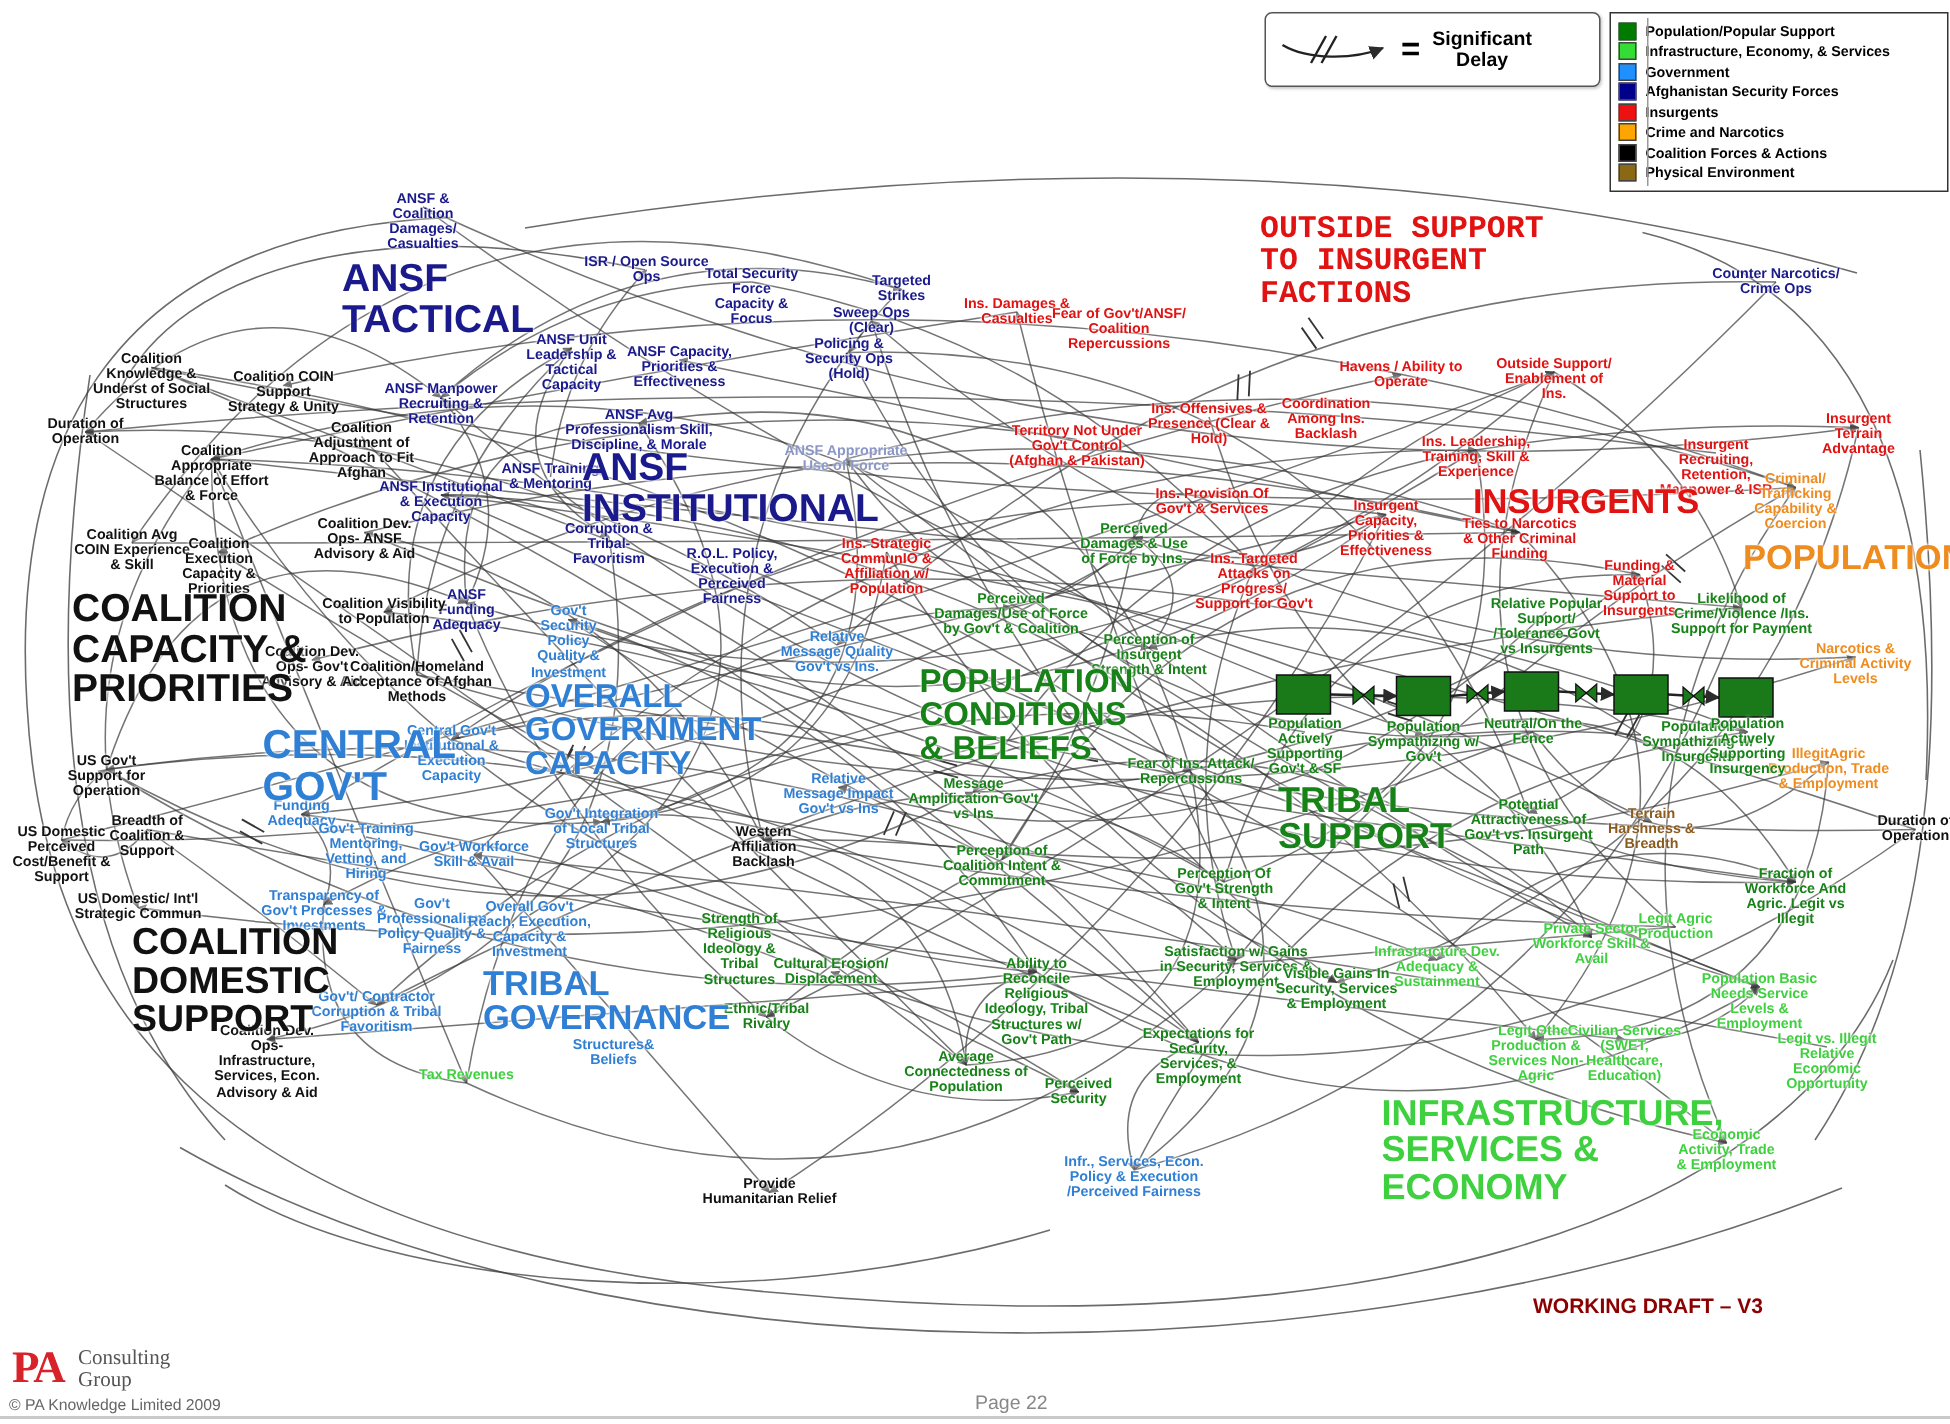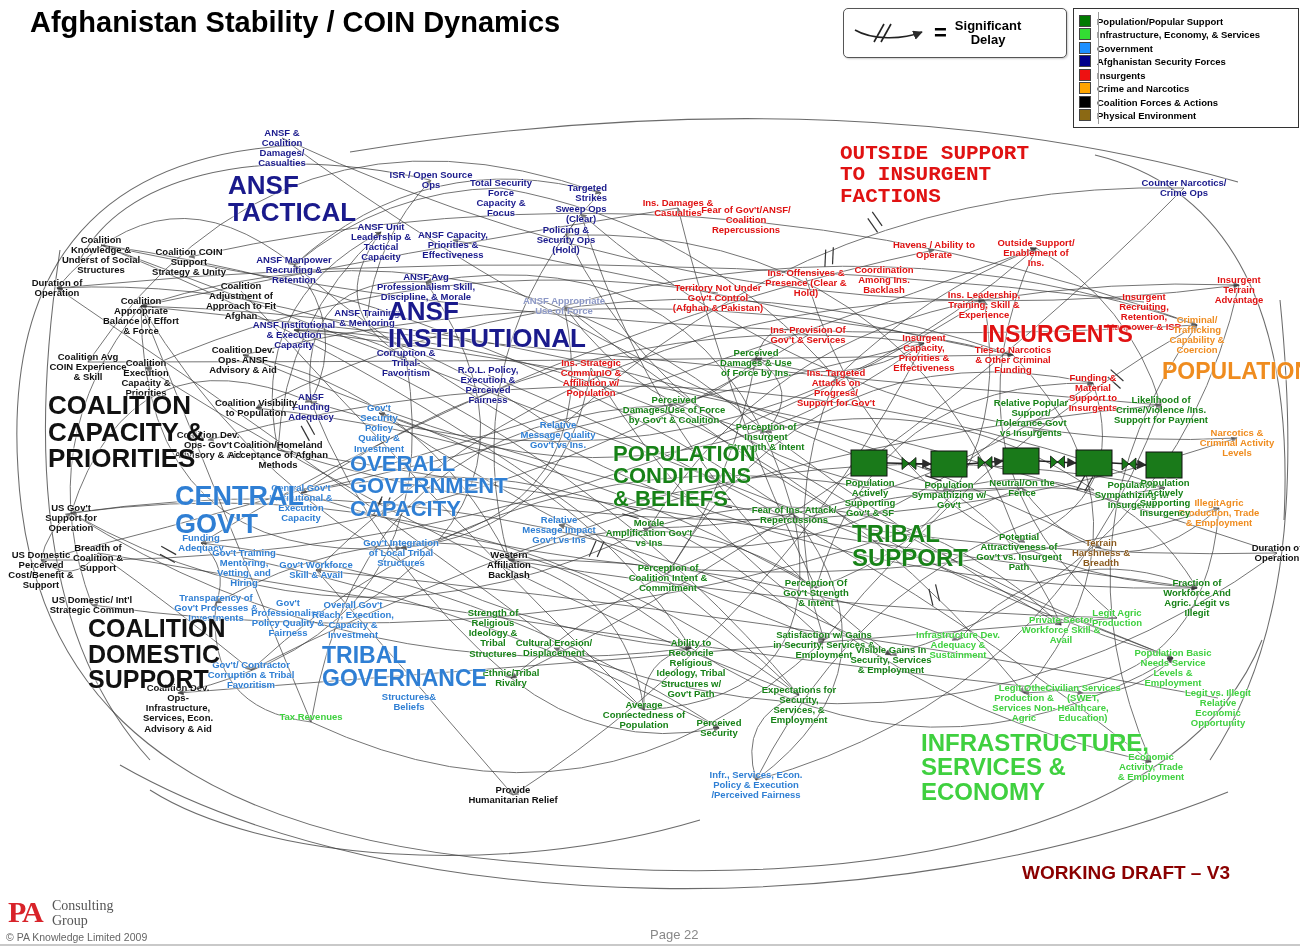--- a/index.html
+++ b/index.html
@@ -19,21 +19,21 @@
              border-radius:5px;background:#fff;z-index:5;display:flex;align-items:center;padding:0 8px;
              box-shadow:1px 1px 2px #ccc;}
   #delay-eq{font-size:22px;font-weight:bold;color:#000;margin:0 8px 0 4px;}
   #delay-label{font-size:13px;font-weight:bold;color:#000;line-height:1.05;white-space:pre-line;text-align:center;}
   #legend{position:absolute;left:1073px;top:8px;width:214px;border:1px solid #333;background:#fff;
           z-index:5;padding:4px 5px;}
   .legend-row{display:flex;align-items:flex-end;gap:6px;margin:1.5px 0;}
   .legend-swatch{width:10px;height:10px;border:1px solid #444;flex:0 0 auto;}
   .legend-label{font-size:9.5px;font-weight:bold;color:#000;white-space:nowrap;}
   #legend-divider{position:absolute;left:24px;top:3px;bottom:3px;width:1px;background:#999;}
-  #draft{position:absolute;left:1022px;top:862px;font-size:19px;font-weight:bold;z-index:5;}
+  #draft{position:absolute;left:1022px;top:862px;font-size:14px;font-weight:bold;z-index:5;}
   #footer{position:absolute;left:0;top:893px;width:1300px;height:56px;z-index:5;}
   #footer-rule{position:absolute;left:0;top:51px;width:100%;height:2px;background:#c9c9c9;}
   #pa-logo{position:absolute;left:8px;top:2px;font-family:"Liberation Serif",serif;font-weight:bold;
            font-size:30px;color:#d8232a;letter-spacing:-2px;}
   #pa-name{position:absolute;left:52px;top:6px;font-family:"Liberation Serif",serif;font-size:14px;
            color:#555;line-height:1.05;white-space:pre-line;}
   #copyright{position:absolute;left:6px;top:38px;font-size:10.5px;color:#666;}
   #page-num{position:absolute;left:650px;top:34px;font-size:13px;color:#888;}
 </style>
 </head>
@@ -275,21 +275,20 @@
       <path d="M1050.5,456 L1057.5,462 L1050.5,468 Z M1064.5,456 L1057.5,462 L1064.5,468 Z" fill="#1a7a1a" stroke="#111" stroke-width="0.8"></path>
       <line x1="1112" y1="463" x2="1146" y2="465" stroke="#222" stroke-width="1.6" marker-start="url(#ah)" marker-end="url(#ah)"></line>
       <path d="M1122,458 L1129,464 L1122,470 Z M1136,458 L1129,464 L1136,470 Z" fill="#1a7a1a" stroke="#111" stroke-width="0.8"></path>
       <rect x="851" y="450" width="36" height="26" fill="#1a7a1a" stroke="#111"></rect>
       <rect x="931" y="451" width="36" height="26" fill="#1a7a1a" stroke="#111"></rect>
       <rect x="1003" y="448" width="36" height="26" fill="#1a7a1a" stroke="#111"></rect>
       <rect x="1076" y="450" width="36" height="26" fill="#1a7a1a" stroke="#111"></rect>
       <rect x="1146" y="452" width="36" height="26" fill="#1a7a1a" stroke="#111"></rect>
     </svg>
 
-  <div id="title">Afghanistan Stability / COIN Dynamics</div>
 
   <div id="delay-box">
     <svg width="78" height="34" viewBox="0 0 78 34">
       <path d="M3,14 C20,24 50,24 70,16" fill="none" stroke="#222" stroke-width="1.6" marker-end="url(#ah)"></path>
       <line x1="22" y1="26" x2="32" y2="8" stroke="#222" stroke-width="1.6"></line>
       <line x1="29" y1="26" x2="39" y2="8" stroke="#222" stroke-width="1.6"></line>
     </svg>
     <span id="delay-eq">=</span>
     <span id="delay-label">Significant
 Delay</span>
@@ -362,21 +361,21 @@
       <div class="hdr c-gov" style="left: 322px; top: 644px; font-size: 23px;">TRIBAL
 GOVERNANCE</div>
       <div class="hdr c-infra" style="left: 921px; top: 731px; font-size: 24px;">INFRASTRUCTURE,
 SERVICES &amp;
 ECONOMY</div>
     </div>
   <div id="nodes-layer">
       <div class="node c-ansf" style="left: 282px; top: 128px; width: 70px;">ANSF &amp; Coalition Damages/ Casualties</div>
       <div class="node c-ansf" style="left: 431px; top: 170px; width: 85px;">ISR / Open Source Ops</div>
       <div class="node c-ansf" style="left: 501px; top: 178px; width: 68px;">Total Security Force Capacity &amp; Focus</div>
-      <div class="node c-ansf" style="left: 572px; top: 183px; width: 70px; text-align: right;">Targeted Strikes</div>
+      <div class="node c-ansf" style="left: 601px; top: 183px; width: 70px;">Targeted Strikes</div>
       <div class="node c-ansf" style="left: 581px; top: 204px; width: 80px;">Sweep Ops (Clear)</div>
       <div class="node c-ansf" style="left: 566px; top: 225px; width: 85px;">Policing &amp; Security Ops (Hold)</div>
       <div class="node c-ansf" style="left: 381px; top: 222px; width: 75px;">ANSF Unit Leadership &amp; Tactical Capacity</div>
       <div class="node c-ansf" style="left: 453px; top: 230px; width: 90px;">ANSF Capacity, Priorities &amp; Effectiveness</div>
       <div class="node c-ansf" style="left: 294px; top: 255px; width: 80px;">ANSF Manpower Recruiting &amp; Retention</div>
       <div class="node c-ansf" style="left: 426px; top: 272px; width: 105px;">ANSF Avg Professionalism Skill, Discipline, &amp; Morale</div>
       <div class="node c-ansf" style="left: 294px; top: 320px; width: 90px;">ANSF Institutional &amp; Execution Capacity</div>
       <div class="node c-ansf" style="left: 367px; top: 308px; width: 70px;">ANSF Training &amp; Mentoring</div>
       <div class="node c-ansf" style="left: 406px; top: 348px; width: 70px;">Corruption &amp; Tribal- Favoritism</div>
       <div class="node c-ansf" style="left: 488px; top: 365px; width: 80px;">R.O.L. Policy, Execution &amp; Perceived Fairness</div>
@@ -423,21 +422,21 @@
       <div class="node c-narc" style="left: 1219px; top: 498px; width: 85px;">IllegitAgric Production, Trade &amp; Employment</div>
       <div class="node c-pop" style="left: 674px; top: 395px; width: 105px;">Perceived Damages/Use of Force by Gov't &amp; Coalition</div>
       <div class="node c-pop" style="left: 756px; top: 348px; width: 80px;">Perceived Damages &amp; Use of Force by Ins.</div>
       <div class="node c-pop" style="left: 766px; top: 422px; width: 80px;">Perception of Insurgent Strength &amp; Intent</div>
       <div class="node c-pop" style="left: 794px; top: 505px; width: 95px;">Fear of Ins. Attack/ Repercussions</div>
       <div class="node c-pop" style="left: 1031px; top: 398px; width: 80px;">Relative Popular Support/ /Tolerance Govt vs Insurgents</div>
       <div class="node c-pop" style="left: 1161px; top: 395px; width: 95px;">Likelihood of Crime/Violence /Ins. Support for Payment</div>
       <div class="node c-pop" style="left: 1019px; top: 532px; width: 100px;">Potential Attractiveness of Gov't vs. Insurgent Path</div>
       <div class="node c-pop" style="left: 816px; top: 578px; width: 70px;">Perception Of Gov't Strength &amp; Intent</div>
       <div class="node c-pop" style="left: 668px; top: 563px; width: 95px;">Perception of Coalition Intent &amp; Commitment</div>
-      <div class="node c-pop" style="left: 649px; top: 518px; width: 90px;">Morale Amplification Gov't vs Ins</div>
+      <div class="node c-pop" style="left: 649px; top: 518px; width: 90px;">Message Amplification Gov't vs Ins</div>
       <div class="node c-pop" style="left: 691px; top: 638px; width: 75px;">Ability to Reconcile Religious Ideology, Tribal Structures w/ Gov't Path</div>
       <div class="node c-pop" style="left: 493px; top: 608px; width: 75px;">Strength of Religious Ideology &amp; Tribal Structures</div>
       <div class="node c-pop" style="left: 554px; top: 638px; width: 105px;">Cultural Erosion/ Displacement</div>
       <div class="node c-pop" style="left: 511px; top: 668px; width: 75px;">Ethnic/Tribal Rivalry</div>
       <div class="node c-pop" style="left: 644px; top: 700px; width: 105px;">Average Connectedness of Population</div>
       <div class="node c-pop" style="left: 719px; top: 718px; width: 70px;">Perceived Security</div>
       <div class="node c-pop" style="left: 824px; top: 630px; width: 105px;">Satisfaction w/ Gains in Security, Services &amp; Employment</div>
       <div class="node c-pop" style="left: 799px; top: 685px; width: 80px;">Expectations for Security, Services, &amp; Employment</div>
       <div class="node c-pop" style="left: 891px; top: 645px; width: 85px;">Visible Gains In Security, Services &amp; Employment</div>
       <div class="node c-pop" style="left: 1197px; top: 578px; width: 75px;">Fraction of Workforce And Agric. Legit vs Illegit</div>

